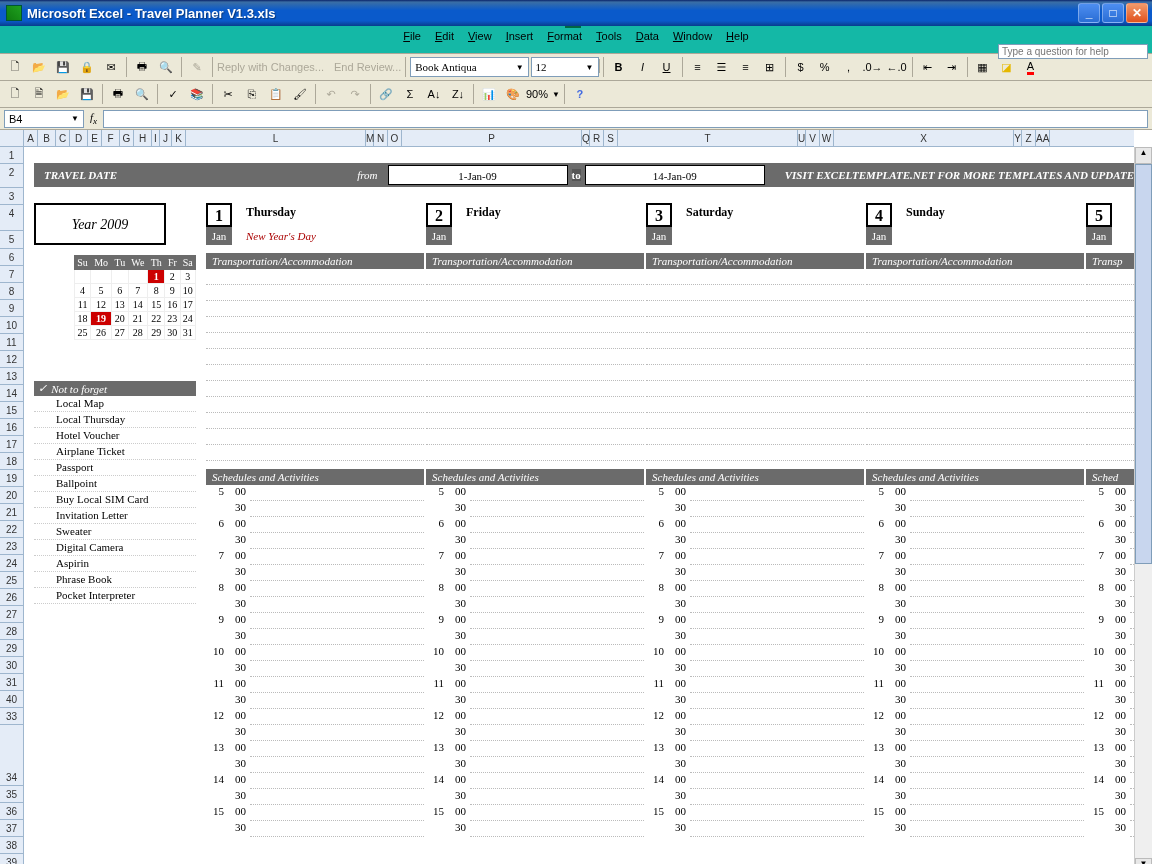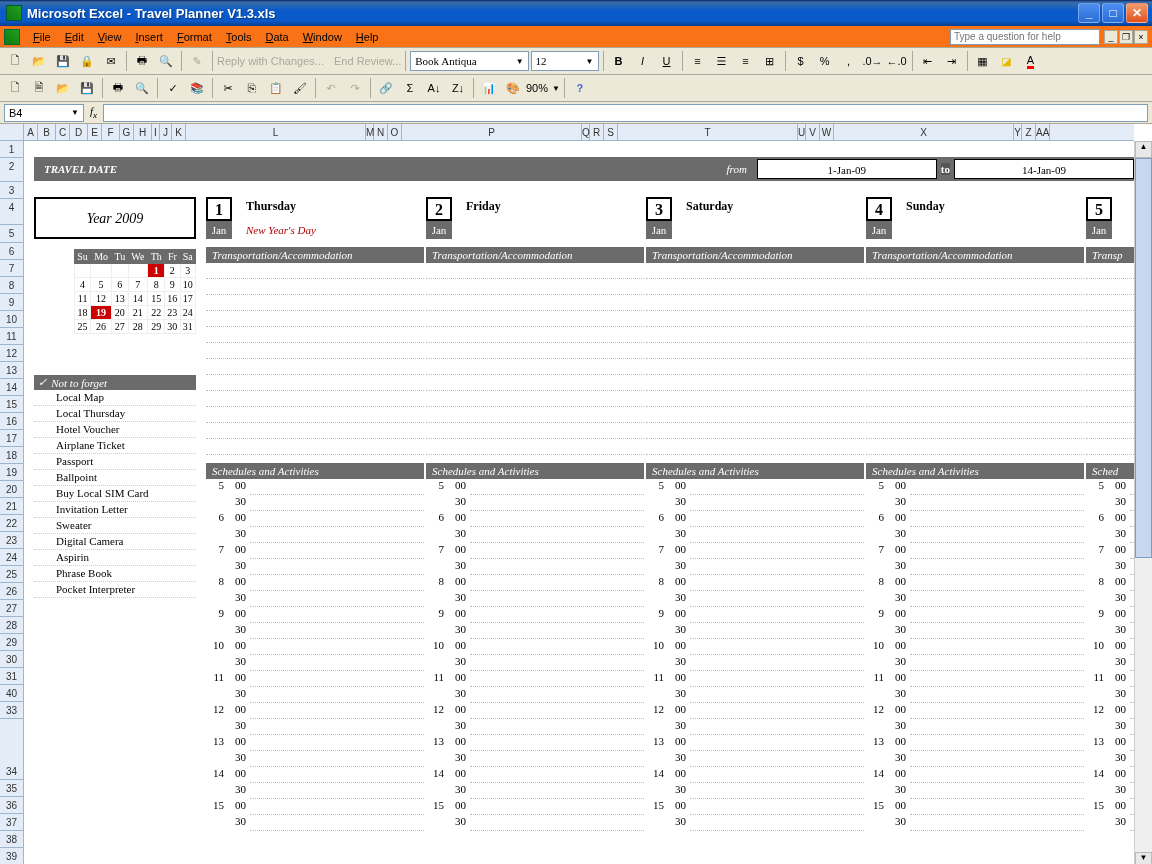--- a/index.html
+++ b/index.html
@@ -4,21 +4,21 @@
 <style>
   * { box-sizing: border-box; margin: 0; padding: 0; }
   body { font-family: Tahoma, sans-serif; font-size: 11px; background: #ece9d8; width: 1152px; height: 864px; overflow: hidden; }
   .titlebar { background: linear-gradient(#0a246a,#3a6ea5 8%,#0a5acb 40%,#0a5acb 80%,#083d8c); height: 26px; display: flex; align-items: center; color: white; font-size: 13px; font-weight: bold; padding-left: 6px; }
   .titlebar .appicon { width: 16px; height: 16px; background: linear-gradient(45deg,#0f7b0f,#1fa01f); margin-right: 5px; border: 1px solid #053; }
   .titlebar .title { flex: 1; text-shadow: 1px 1px 1px rgba(0,0,0,.4); }
   .win-btns { display: flex; gap: 2px; margin-right: 4px; }
   .win-btn { width: 22px; height: 20px; border: 1px solid #fff5; border-radius: 3px; display:flex;align-items:center;justify-content:center;font-weight:bold;font-size:12px; }
   .win-min,.win-max { background: linear-gradient(#4d8ef1,#2a6dd4); }
   .win-close { background: linear-gradient(#f19a6b,#e1521e); }
-  .menubar { background:#f97316; border-bottom: 1px solid #aca899; height: 22px; display:flex; align-items:center; padding: 0 4px; }
+  .menubar { background:#14b8a6; border-bottom: 1px solid #aca899; height: 28px; display:flex; align-items:center; padding: 0 4px; flex-direction: column; }
   .menubar .excel-icon { width:16px; height:16px; background:linear-gradient(45deg,#0f7b0f,#1fa01f); margin-right:6px; border:1px solid #064; }
   .menubar .menu { padding: 2px 7px; cursor:default; }
   .menubar .menu u { text-decoration: underline; }
   .help-box { margin-left:auto; width:150px; height:16px; border:1px solid #7f9db9; background:#fff; color:#aaa; font-size:10px; padding:1px 3px; }
   .doc-min { display:flex; gap:1px; margin-left:4px; }
   .doc-min span { width:14px; height:14px; border:1px solid #aca899; background:#ece9d8; font-size:9px; display:flex;align-items:center;justify-content:center; }
   .toolbar { background:#ece9d8; border-bottom:1px solid #aca899; height:27px; display:flex; align-items:center; padding:0 4px; gap:2px; font-size:11px; }
   .tbtn { width:22px;height:22px; display:flex;align-items:center;justify-content:center; border:1px solid transparent; }
   .tsep { width:1px; height:20px; background:#aca899; margin:0 2px; }
   .fontbox { border:1px solid #7f9db9; background:#fff; height:20px; padding:0 4px; display:flex;align-items:center; min-width:110px; font-family:'Book Antiqua',serif;gap:39px; }
@@ -35,21 +35,21 @@
   .colhead-strip div { border-right:1px solid #9eb6ce; text-align:center; color:#333; font-size:10px; height:17px; line-height:17px; }
   .rowhead-strip { position:absolute; top:17px; left:0; width:24px; bottom:0; background:#e4ecf7; border-right:1px solid #9eb6ce; z-index:3; }
   .rowhead-strip div { border-bottom:1px solid #9eb6ce; text-align:center; color:#333; font-size:10px; height:17px; line-height:17px; }
   .corner { position:absolute; top:0;left:0;width:24px;height:17px;background:#e4ecf7;border-right:1px solid #9eb6ce;border-bottom:1px solid #9eb6ce; z-index:4; }
   .sheet { position:absolute; top:17px; left:24px; right:18px; bottom:0; overflow:hidden; }
   .travel-hdr { position:absolute; top:16px; left:10px; right:0; height:24px; background:#6b6b6b; color:#fff; display:flex; align-items:center; font-weight:bold; font-family:'Book Antiqua',Georgia,serif; font-style: italic; }
   .travel-hdr .lbl { padding:0 10px; }
   .travel-hdr .inp { background:#fff; color:#000; font-style:normal; font-weight:normal; border:1px solid #000; height:20px; width:180px; text-align:center; line-height:20px; }
   .travel-hdr .to { background:#555; padding:0 0; margin:0 4px; font-style:normal; }
   .travel-hdr .link { margin-left:20px; font-style:italic; white-space:nowrap; }
-  .yearbox { position:absolute; top:56px; left:10px; width:162px; height:42px; border:2px solid #000; text-align:center; font:italic 14px 'Book Antiqua',Georgia,serif; line-height:40px; background:#fff; }
+  .yearbox { position:absolute; top:56px; left:10px; width:132px; height:42px; border:2px solid #000; text-align:center; font:italic 14px 'Book Antiqua',Georgia,serif; line-height:40px; background:#fff; }
   .daycol { position:absolute; top:56px; width:218px; }
   .daycol .dayhdr { display:flex; align-items:flex-start; height:24px; }
   .daycol .daynum { width:26px; height:24px; border:2px solid #000; font:bold 16px 'Book Antiqua',Georgia,serif; text-align:center; line-height:22px; background:#fff; }
   .daycol .dayname { margin-left:14px; font:bold 12px 'Book Antiqua',Georgia,serif; padding-top:2px; }
   .daycol .monrow { display:flex; height:18px; margin-top:0; }
   .daycol .mon { width:26px; height:18px; background:#6b6b6b;color:#fff; font:11px 'Book Antiqua',Georgia,serif; text-align:center; line-height:18px; }
   .daycol .event { margin-left:14px; font:italic 11px 'Book Antiqua',Georgia,serif; color:#a00; line-height:18px; }
   .section-bar { background:#6b6b6b; color:#fff; font:italic 11px 'Book Antiqua',Georgia,serif; padding:2px 6px; margin-top:8px; }
   .dotted-lines div { height:16px; border-bottom:1px dotted #bbb; }
   .sched-row { display:flex; height:16px; font:11px 'Book Antiqua',Georgia,serif; }
@@ -283,20 +283,21 @@
 
   <div class="sheet">
 
     <div class="travel-hdr">
       <span class="lbl">TRAVEL DATE</span>
       <span style="margin-left:auto"></span>
       <span class="lbl" style="font-weight:normal">from</span>
       <div class="inp">1-Jan-09</div>
       <div class="to">to</div>
       <div class="inp">14-Jan-09</div>
+      <span class="link">VISIT EXCELTEMPLATE.NET FOR MORE TEMPLATES AND UPDATE</span>
     </div>
 
     <div class="yearbox">Year 2009</div>
 
     <div id="daycols">
         <div class="daycol" style="left: 182px;">
           <div class="dayhdr">
             <div class="daynum">1</div>
             <div class="dayname">Thursday</div>
           </div>

